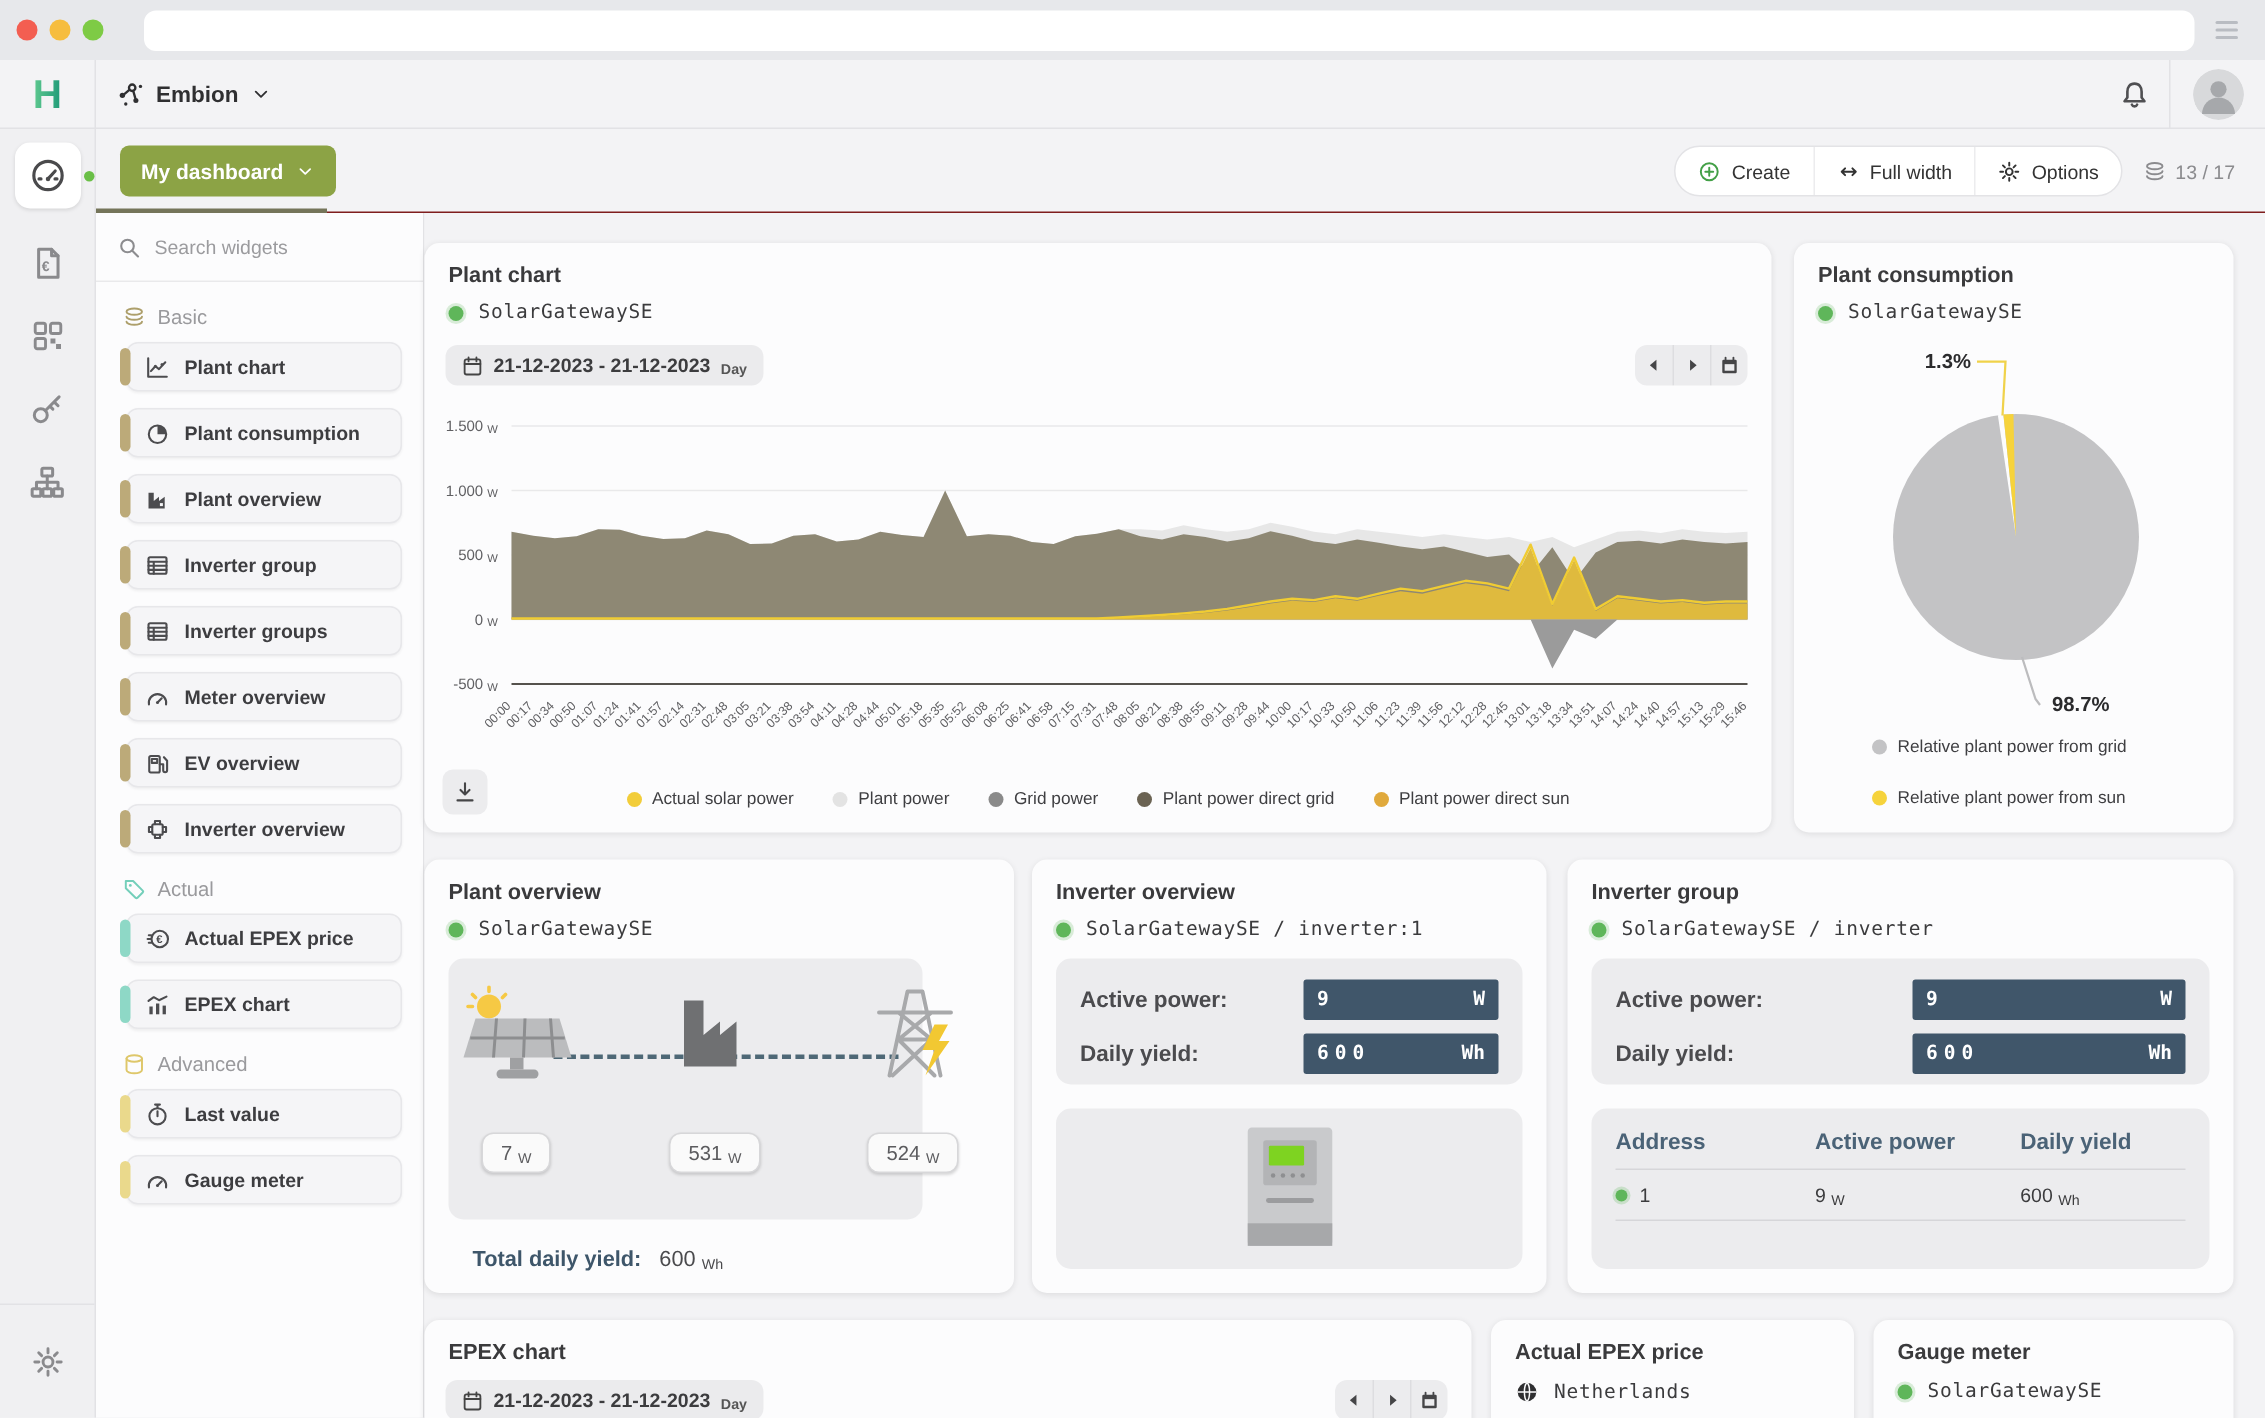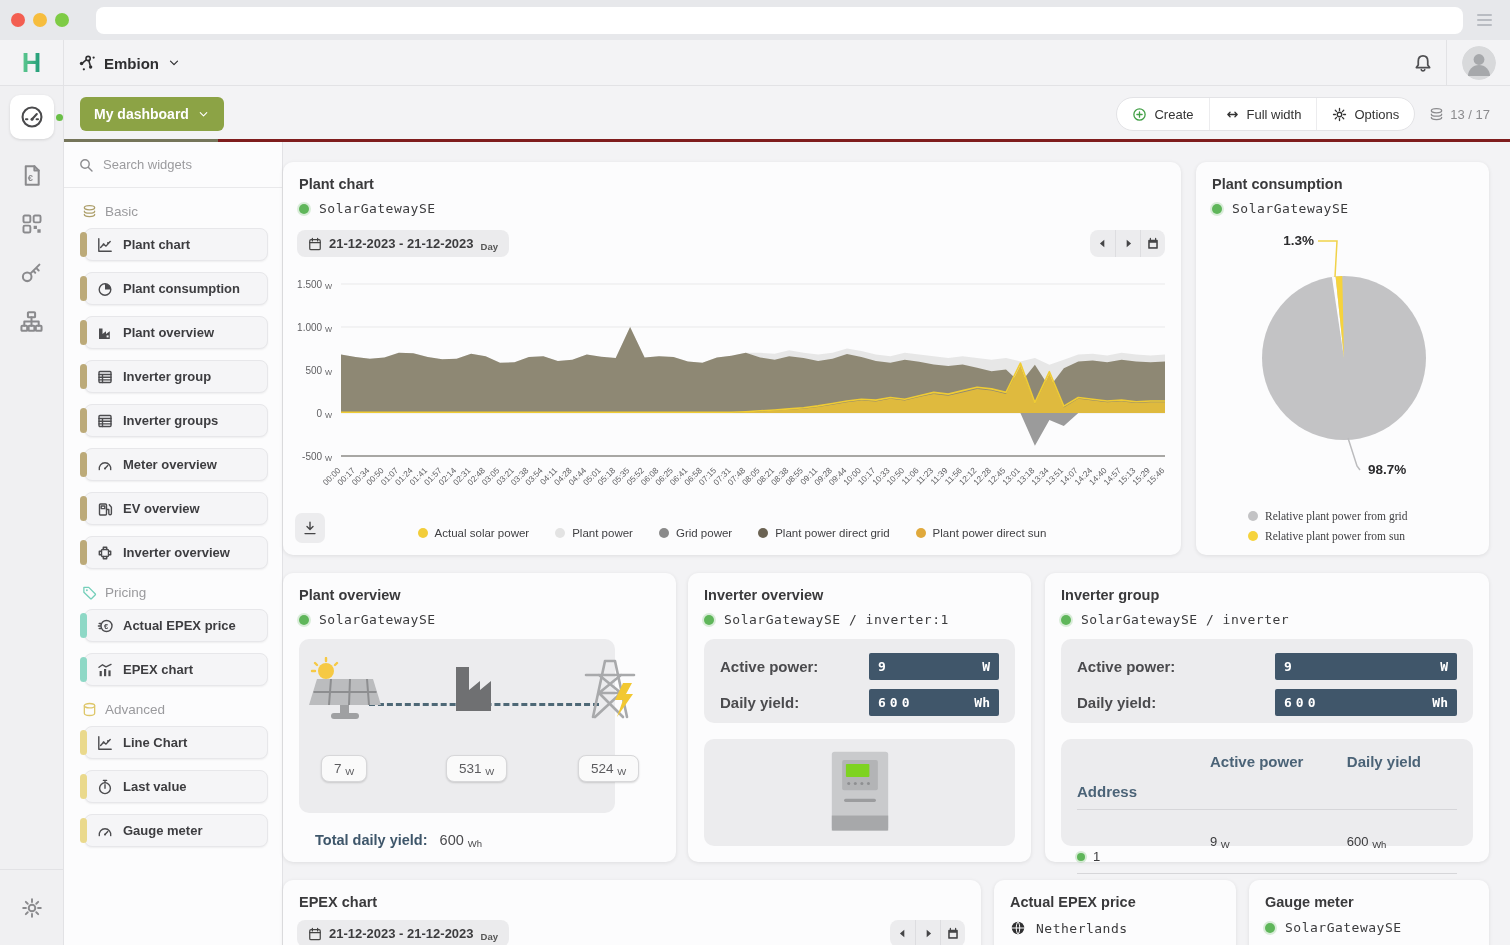--- a/index.html
+++ b/index.html
@@ -19,21 +19,21 @@
   .logo-cell { position:absolute; left:0; top:0; width:64px; height:46px; border-right:1px solid #e2e2e5; display:flex; align-items:center; justify-content:center; }
   .logo-h { font-size:27px; font-weight:800; background:linear-gradient(90deg,#5fc98f,#1f9a78); -webkit-background-clip:text; background-clip:text; color:transparent; }
   .org { position:absolute; left:78px; top:0; height:46px; display:flex; align-items:center; gap:8px; cursor:pointer; }
   .org-name { font-size:15px; font-weight:700; color:#2f2f31; }
   .hdr-right { position:absolute; right:0; top:0; height:46px; display:flex; align-items:center; }
   .bell { width:46px; color:#4f4f52; display:flex; justify-content:center; cursor:pointer; }
   .avatar-cell { width:64px; height:46px; border-left:1px solid #e2e2e5; display:flex; align-items:center; justify-content:center; }
   .avatar { width:34px; height:34px; border-radius:50%; overflow:hidden; cursor:pointer; }
 
   
-  .toolbar { position:absolute; left:64px; top:86px; width:1446px; height:56px; background:#f3f3f5; border-bottom:3px solid #7f1d1d; }
+  .toolbar { position:absolute; left:64px; top:86px; width:1446px; height:56px; background:#f3f3f5; border-bottom:1px solid #7f1d1d; }
   .dash-btn { position:absolute; left:16px; top:11px; height:34px; background:#8ca345; color:#fff; border:none; border-radius:6px; font-family:"Liberation Sans",sans-serif; font-size:14px; font-weight:700; padding:0 14px; display:flex; align-items:center; gap:8px; cursor:pointer; }
   .tab-underline { position:absolute; left:0px; top:53px; width:154px; height:3px; background:#75755a; }
   .tb-right { position:absolute; right:20px; top:11px; height:34px; display:flex; align-items:center; gap:14px; }
   .btn-group { display:flex; background:#fff; border:1px solid #e3e3e6; border-radius:17px; height:34px; overflow:hidden; }
   .btn-group button { border:none; background:transparent; font-family:"Liberation Sans",sans-serif; font-size:13px; color:#333; padding:0 15px; display:flex; align-items:center; gap:7px; cursor:pointer; }
   .btn-group button + button { border-left:1px solid #ececee; }
   .wcount { display:flex; align-items:center; gap:6px; color:#8b8b8e; font-size:13px; }
 
   
   .rail { position:absolute; left:0; top:86px; width:64px; height:859px; background:#f0f0f2; border-right:1px solid #e2e2e5; }
@@ -65,33 +65,33 @@
   .date-gran { font-size:9.5px; color:#555; position:relative; top:3px; }
   .nav-group { position:absolute; display:flex; background:#ececee; border-radius:8px; height:27px; overflow:hidden; }
   .nav-group button { width:25px; border:none; background:transparent; color:#454547; display:flex; align-items:center; justify-content:center; cursor:pointer; }
   .nav-group button + button { border-left:1px solid #dddde0; }
 
   .legend-row { position:absolute; left:0; right:0; bottom:16px; display:flex; justify-content:center; gap:26px; }
   .lg-item { display:flex; align-items:center; gap:7px; font-size:11.5px; color:#3f3f42; cursor:pointer; }
   .lg-dot { width:10px; height:10px; border-radius:50%; }
   .dl-btn { position:absolute; left:12px; bottom:12px; width:30px; height:30px; background:#ececee; border:none; border-radius:7px; color:#454547; display:flex; align-items:center; justify-content:center; cursor:pointer; }
 
-  .pie-legend { position:absolute; left:52px; top:348px; display:flex; flex-direction:column; gap:8px;font-family:Liberation Serif, serif; }
+  .pie-legend { position:absolute; left:52px; top:330px; display:flex; flex-direction:column; gap:22px; }
 
   .inner-panel { position:absolute; background:#ececee; border-radius:10px; }
   .vrow { display:flex; align-items:center; }
   .vrow + .vrow { margin-top:9px; }
   .vlabel { font-size:15px; font-weight:700; color:#4b4b4e; }
   .vbox { margin-left:auto; height:27px; background:#40566a; border-radius:2px; display:flex; align-items:center; justify-content:space-between; padding:0 9px; color:#fff; font-family:"DejaVu Sans Mono",monospace; font-size:13px; font-weight:700; }
   .vbox .vv { letter-spacing:4px; }
   .unit-sub { font-size:9.5px; position:relative; top:2px; color:inherit; }
 
   .tbl-head { display:flex; font-size:15px; font-weight:700; color:#4b6377; padding-bottom:9px; border-bottom:1px solid #d6d6d9; }
   .tbl-row { display:flex; align-items:center; font-size:13px; color:#3c3c3e; padding:9px 0; border-bottom:1px solid #d6d6d9; }
-  .c1 { flex:0 0 35%; display:flex; align-items:center; gap:8px;margin-top:30px; }
+  .c1 { flex:0 0 35%; display:flex; align-items:center; gap:8px; }
   .c2 { flex:0 0 36%; } .c3 { flex:1; }
   .tbl-dot { width:8px; height:8px; border-radius:50%; background:#5fb65a; box-shadow:0 0 0 2px rgba(95,182,90,.25); }
 
   .chip { position:absolute; background:#fafafa; border:1px solid #d7d7d9; border-radius:8px; box-shadow:0 1px 2px rgba(0,0,0,.15); padding:5px 12px; font-size:13.5px; color:#5b5b5e; white-space:nowrap; }
   .dash-line { position:absolute; border-top:3.5px dashed #4e6876; }
   .total-row { position:absolute; left:32px; bottom:14px; font-size:14.5px; }
   .total-lab { font-weight:700; color:#3e566a; }
   .total-val { color:#4a4a4d; margin-left:8px; }
   svg text { font-family:"Liberation Sans",sans-serif; }
 </style>
@@ -357,21 +357,21 @@
         </div>
       </div>
       <div>
         <div class="sb-head">
           <span style="color:#74cfba;display:flex">
             <svg class="ic" width="15" height="15" viewBox="0 0 16 16">
               <path d="M2 2.5h5.2L14 9.3a1 1 0 0 1 0 1.4l-3.7 3.7a1 1 0 0 1-1.4 0L2 7.7z" class="s"></path>
               <circle cx="5.2" cy="5.6" r="1" fill="currentColor" stroke="none"></circle>
             </svg>
           </span>
-          <span>Pricing</span>
+          <span>Actual</span>
         </div>
         <div class="sb-item" style="--accent: #8ed8c6;">
           <span class="sb-ic">
             <svg class="ic" width="16" height="16" viewBox="0 0 16 16">
               <circle cx="9.5" cy="8" r="5.5" class="s"></circle>
               <text x="7.1" y="10.6" font-size="7.5" font-weight="bold" fill="currentColor">€</text>
               <path d="M2.2 5.5h1.6M1.4 8h2M2.2 10.5h1.6" class="s" stroke-width="1.1"></path>
             </svg>
           </span>
           <span class="sb-label">Actual EPEX price</span>
@@ -390,31 +390,20 @@
       </div>
       <div>
         <div class="sb-head">
           <span style="color:#dec76a;display:flex">
             <svg class="ic" width="15" height="15" viewBox="0 0 16 16">
               <ellipse cx="8" cy="3.9" rx="5.5" ry="2.3" class="s"></ellipse>
               <path d="M2.5 3.9v8.2c0 1.3 2.5 2.3 5.5 2.3s5.5-1 5.5-2.3V3.9" class="s"></path>
             </svg>
           </span>
           <span>Advanced</span>
-        </div>
-        <div class="sb-item" style="--accent: #ead98c;">
-          <span class="sb-ic">
-            <svg class="ic" width="16" height="16" viewBox="0 0 16 16">
-              <path d="M1.8 1.8v12.4h12.4" class="s"></path>
-              <path d="M3.6 10.4l3-3.2 2.4 1.9 4.2-4.6" class="s"></path>
-              <circle cx="6.6" cy="7.2" r="1" fill="currentColor" stroke="none"></circle>
-              <circle cx="11" cy="6" r="1" fill="currentColor" stroke="none"></circle>
-            </svg>
-          </span>
-          <span class="sb-label">Line Chart</span>
         </div>
         <div class="sb-item" style="--accent: #ead98c;">
           <span class="sb-ic">
             <svg class="ic" width="16" height="16" viewBox="0 0 16 16">
               <circle cx="8" cy="9.2" r="5.4" class="s"></circle>
               <path d="M8 9.2V5.8M6.4 1.4h3.2M8 1.4v2.2" class="s"></path>
             </svg>
           </span>
           <span class="sb-label">Last value</span>
         </div>

